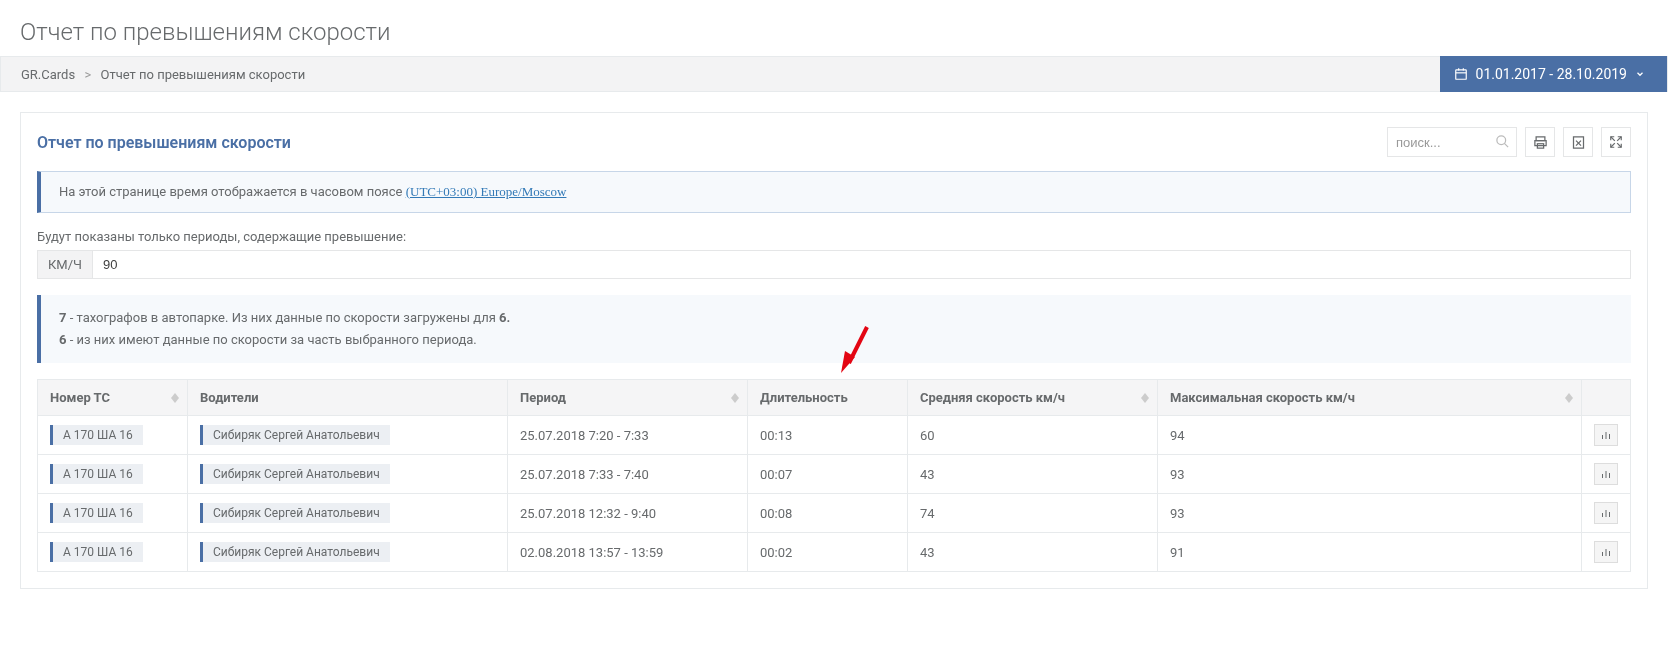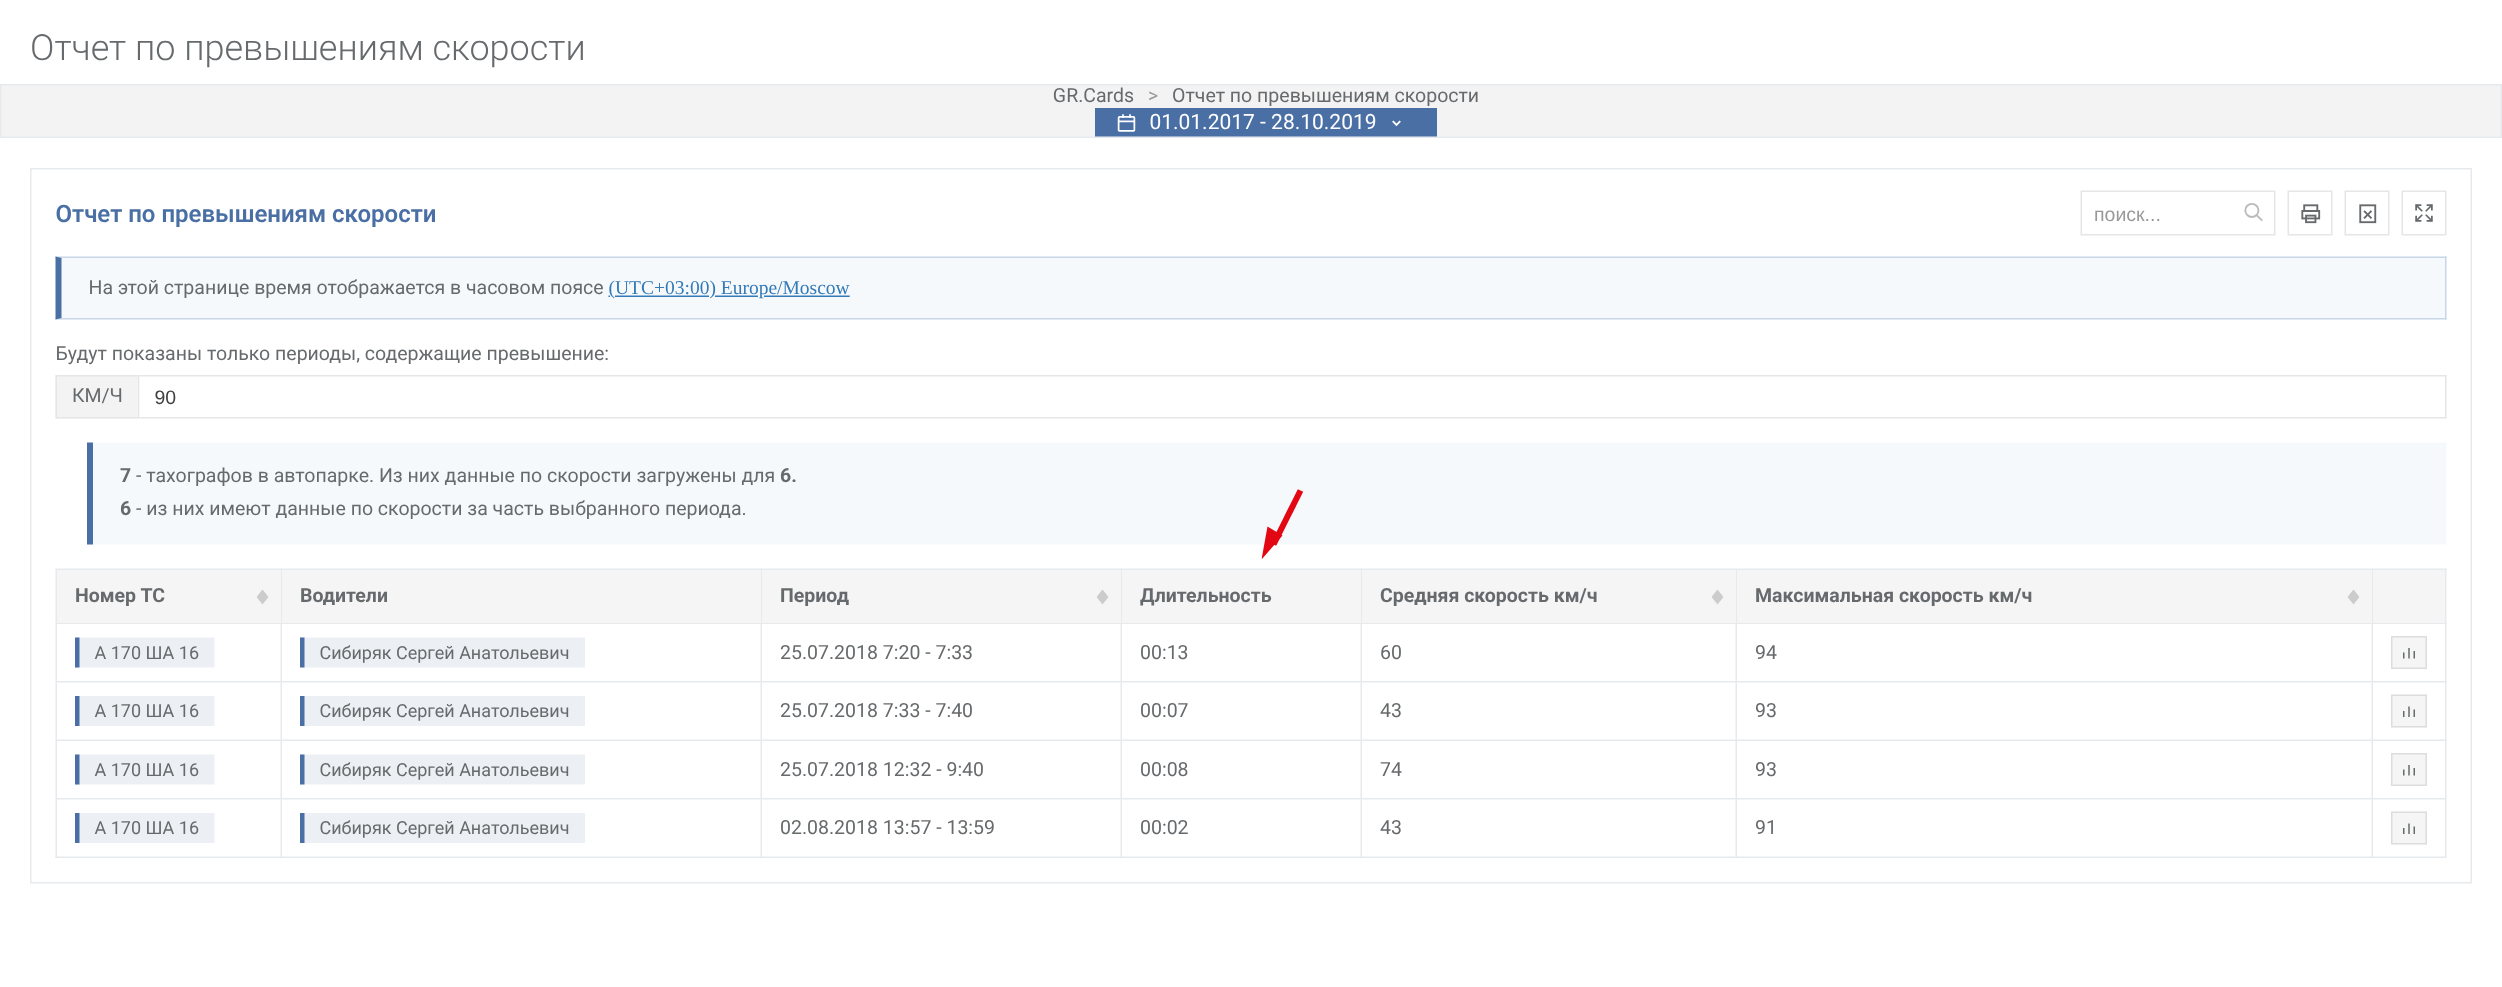--- a/index.html
+++ b/index.html
@@ -1,18 +1,18 @@
 <!DOCTYPE html>
 <html><head>
 <meta charset="utf-8">
 <style>
   * { box-sizing: border-box; margin: 0; padding: 0; }
   body { font-family: -apple-system, BlinkMacSystemFont, "Segoe UI", Roboto, Arial, sans-serif; font-size: 13px; color: #676a6c; background: #fff; width: 1668px; }
   .page-title { font-size: 24px; font-weight: 300; color: #676a6c; padding: 18px 20px 10px; }
-  .breadcrumb-bar { background: #f3f3f4; border: 1px solid #e7eaec; display: flex; justify-content: space-between; align-items: center; padding: 0 0 0 20px; height: 36px; flex-direction: column; }
+  .breadcrumb-bar { background: #f3f3f4; border: 1px solid #e7eaec; display: flex; justify-content: space-between; align-items: center; padding: 0 0 0 20px; height: 36px; }
   .breadcrumb { font-size: 13px; color: #676a6c; }
   .breadcrumb .sep { margin: 0 6px; color: #999; }
   .date-range { background: #4a6fa5; color: #fff; height: 36px; display: flex; align-items: center; padding: 0 14px; font-size: 14px; cursor: pointer; }
   .date-range svg { margin-right: 8px; }
   .date-range .chev { margin-left: 8px; }
   .panel { border: 1px solid #e7eaec; margin: 20px; }
   .panel-head { display: flex; justify-content: space-between; align-items: center; padding: 14px 16px; }
   .panel-title { font-size: 16px; font-weight: 600; color: #4a6fa5; }
   .panel-tools { display: flex; align-items: center; gap: 8px; }
   .search-wrap { position: relative; }
@@ -20,21 +20,21 @@
   .search-input::placeholder { color: #999; }
   .search-wrap svg { position: absolute; right: 7px; top: 7px; }
   .tool-btn { border: 1px solid #e5e6e7; background: #fff; width: 30px; height: 30px; display: flex; align-items: center; justify-content: center; cursor: pointer; color: #676a6c; }
   .panel-body { padding: 0 16px 16px; }
   .info-callout { border: 1px solid #c7d6e8; border-left: 4px solid #4a6fa5; background: #f6f9fc; padding: 12px 18px; font-size: 13px; color: #676a6c; margin-bottom: 16px; }
   .info-callout a { color: #337ab7; text-decoration: underline; font-family: Liberation Serif, serif; }
   .filter-label { font-size: 13px; color: #676a6c; margin-bottom: 6px; }
   .input-group { display: flex; margin-bottom: 16px; }
   .input-addon { border: 1px solid #e5e6e7; background: #f3f3f4; padding: 6px 10px; font-size: 13px; color: #676a6c; }
   .speed-input { flex: 1; border: 1px solid #e5e6e7; border-left: none; padding: 6px 10px; font-size: 13px; color: #404040; }
-  .summary { border-left: 4px solid #4a6fa5; background: #f6f9fc; padding: 12px 18px; font-size: 13px; color: #676a6c; line-height: 1.7; margin-bottom: 16px; margin-left: 21px; }
+  .summary { border-left: 4px solid #4a6fa5; background: #f6f9fc; padding: 12px 18px; font-size: 13px; color: #676a6c; line-height: 1.7; margin-bottom: 16px; }
   .summary b { font-weight: 700; }
   table { width: 100%; border-collapse: collapse; font-size: 13px; }
   th { background: #f5f5f6; border: 1px solid #e7eaec; padding: 10px 12px; text-align: left; font-weight: 700; color: #676a6c; position: relative; }
   th.sortable .sort-icons { position: absolute; right: 8px; top: 50%; transform: translateY(-50%); display: flex; flex-direction: column; line-height: 0; }
   th .sort-icons svg { display: block; }
   td { border: 1px solid #e7eaec; padding: 8px 12px; color: #676a6c; vertical-align: middle; }
   .tag { display: inline-block; background: #eceff3; border-left: 3px solid #4a6fa5; padding: 3px 10px; font-size: 12px; color: #676a6c; }
   .row-btn { border: 1px solid #ddd; background: #f5f5f5; width: 24px; height: 22px; display: flex; align-items: center; justify-content: center; cursor: pointer; }
   td.action { text-align: center; width: 40px; }
   .arrow-annotation { position: absolute; pointer-events: none; }

